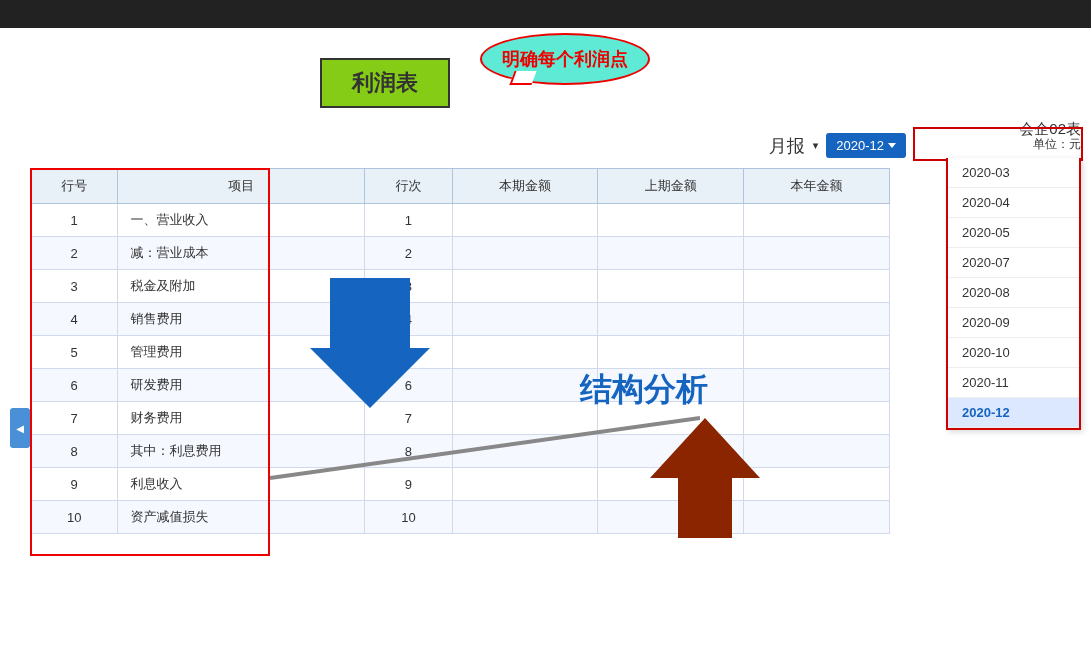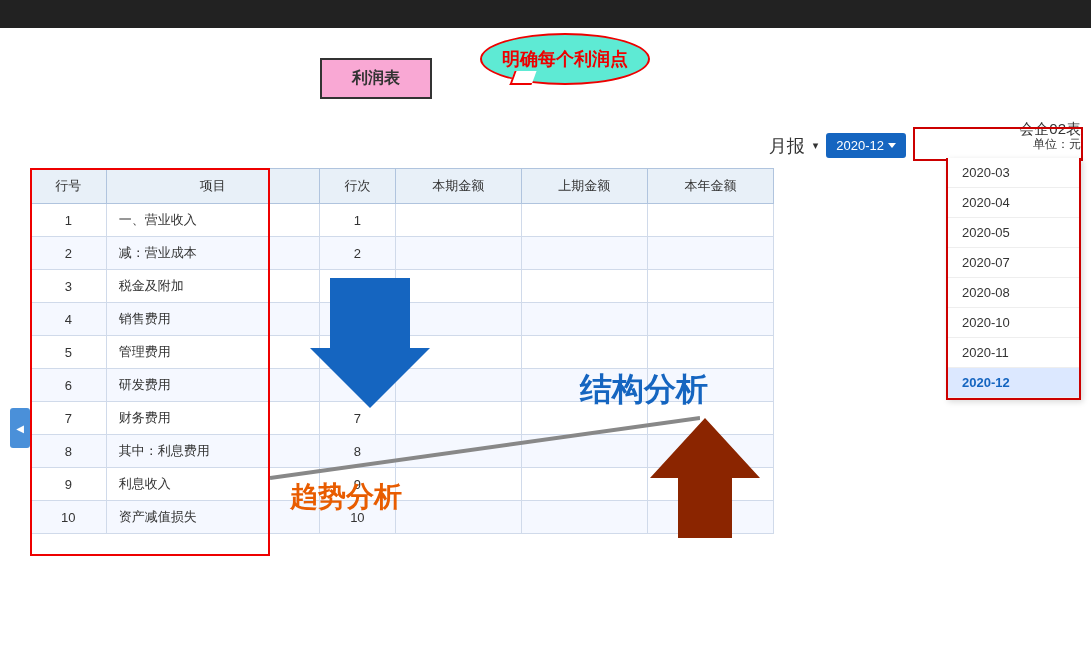--- a/index.html
+++ b/index.html
@@ -32,24 +32,24 @@
       position: absolute;
       top: 30px;
       left: 320px;
       display: flex;
       align-items: center;
     }
 
     .title-box {
       border: 2px solid #333;
       padding: 8px 30px;
-      font-size: 16px;
+      font-size: 22px;
       font-weight: bold;
       color: #333;
-      background: #f9a8d4;
+      background: #84cc16;
     }
 
     
     .speech-bubble {
       position: absolute;
       top: 5px;
       left: 480px;
       background: #5eead4;
       border: 2.5px solid #e00;
       border-radius: 50%;
@@ -124,21 +124,21 @@
       right: 10px;
       font-size: 15px;
       color: #333;
     }
 
     
     .table-container {
       position: absolute;
       top: 140px;
       left: 30px;
-      width: 744px;
+      width: 860px;
     }
 
     table {
       width: 100%;
       border-collapse: collapse;
       font-size: 13px;
     }
 
     thead tr {
       background: #e8f0f8;
@@ -416,33 +416,33 @@
   </svg>
 
   <svg class="diagonal-line" width="430" height="80">
     <line x1="0" y1="70" x2="430" y2="10" stroke="#888" stroke-width="4"></line>
   </svg>
 
   <svg class="orange-arrow-up" width="110" height="120" viewBox="0 0 110 120">
     <polygon points="55,0 110,60 82,60 82,120 28,120 28,60 0,60" fill="#8b2500"></polygon>
   </svg>
 
-  <div class="trend-text">趋势分析</div>
 
   <div class="structure-text">结构分析</div>
 
   <div class="toolbar-border"></div>
 
   <div class="dropdown-panel">
 
   <div class="dropdown-item">2020-03</div>
       <div class="dropdown-item">2020-04</div>
       <div class="dropdown-item">2020-05</div>
       <div class="dropdown-item">2020-07</div>
       <div class="dropdown-item">2020-08</div>
+      <div class="dropdown-item">2020-09</div>
       <div class="dropdown-item">2020-10</div>
       <div class="dropdown-item">2020-11</div>
       <div class="dropdown-item active">2020-12</div>
     </div>
 
   <div class="left-arrow-btn"></div>
 
 </div>
 
 </body></html>

